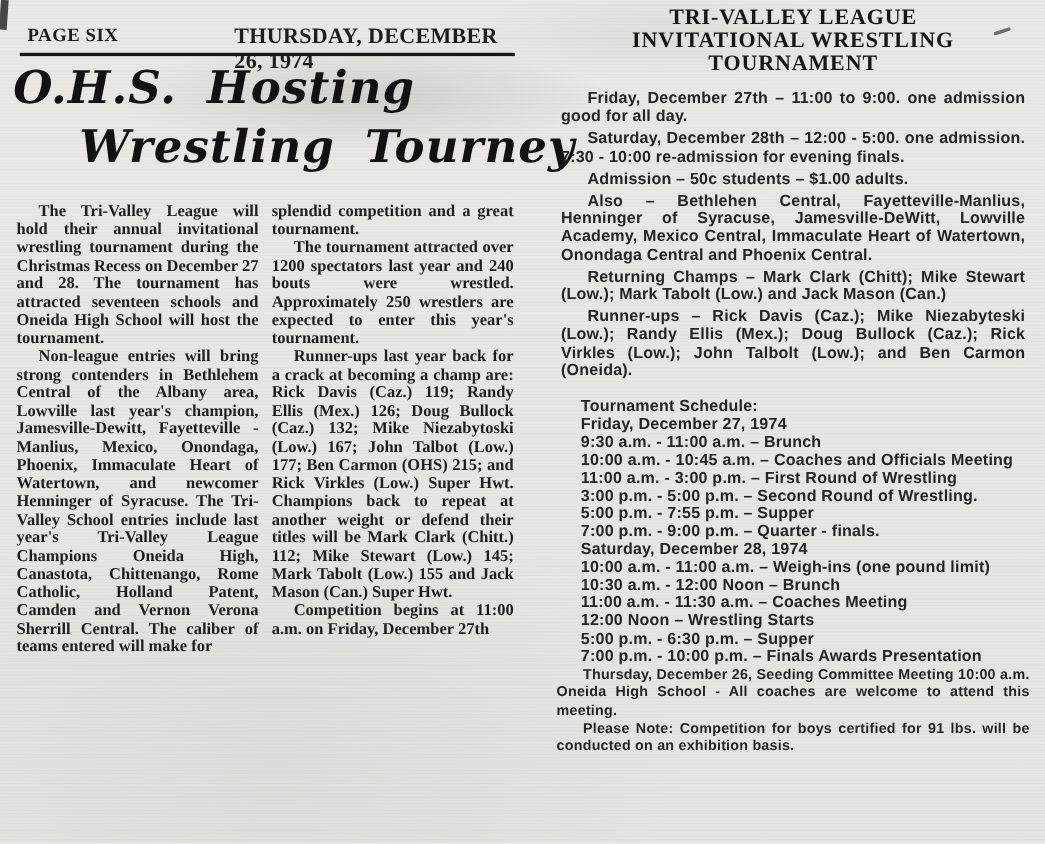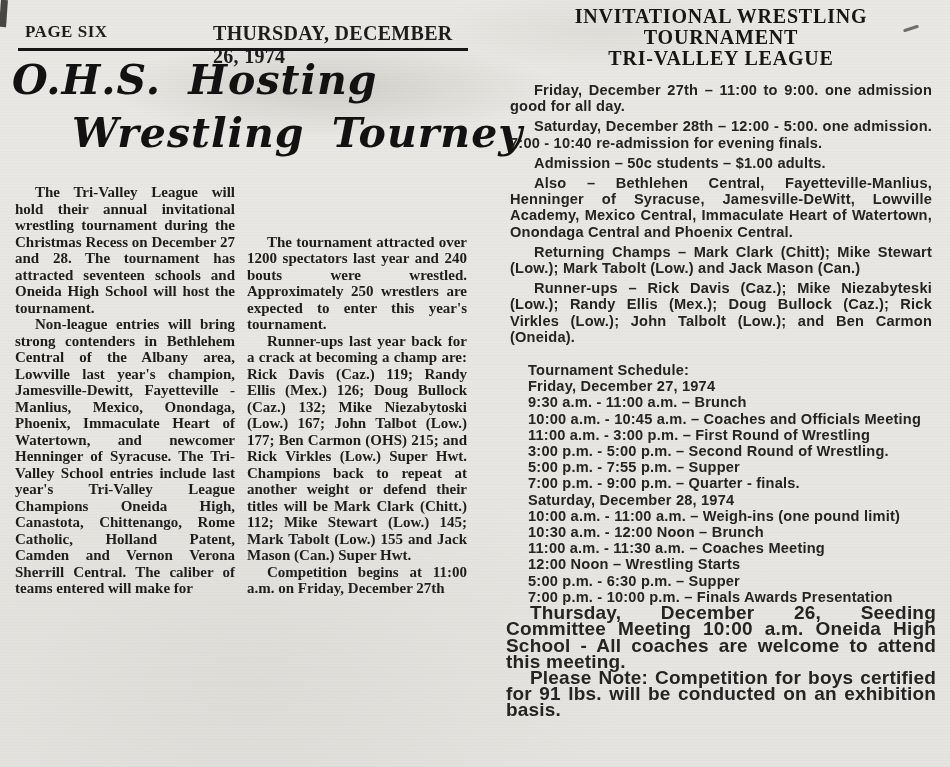--- a/index.html
+++ b/index.html
@@ -45,21 +45,21 @@
     font-style:italic; font-weight:700;
     font-size:41px; line-height:53px;
     color:#121212; white-space:nowrap;
     letter-spacing:1px; word-spacing:12px;
   }
   .headline .l1 { margin-left:12px; }
   .headline .l2 { margin-left:72px; }
 
   .article-cols {
     position:absolute; left:15px; top:184px; width:452px;
-    display:flex; gap:12px;align-items:flex-end;
+    display:flex; gap:12px;
   }
   .article-col { width:220px; }
   .article-col p {
     margin:0;
     font-size:15px; line-height:16.5px;
     font-weight:700;
     text-align:justify;
     color:#1e1e1e;
   }
   .article-col p.ind { text-indent:20px; }
@@ -88,21 +88,21 @@
 
   .schedule { margin:17px 0 0 22px; }
   .schedule div {
     font-size:14.6px; line-height:16.2px;
     font-weight:700; letter-spacing:.2px;
     white-space:nowrap;
   }
   .closing { margin-top:0; }
   .closing p {
     margin:0;
-    font-size:19px; line-height:16.2px;
+    font-size:13px; line-height:16.2px;
     font-weight:700; text-align:justify; letter-spacing:.2px;
   }
   .closing p.ind { text-indent:24px; }
 </style>
 </head>
 <body>
 
 <div class="page">
   <div class="corner-mark"></div>
   <div class="pen-mark"></div>
@@ -116,36 +116,37 @@
       <div class="l1">O.H.S. Hosting</div>
       <div class="l2">Wrestling Tourney</div>
     </div>
 
     <div class="article-cols">
       <div class="article-col">
         <p class="ind">The Tri-Valley League will hold their annual invitational wrestling tournament during the Christmas Recess on December 27 and 28. The tournament has attracted seventeen schools and Oneida High School will host the tournament.</p>
         <p class="ind">Non-league entries will bring strong contenders in Bethlehem Central of the Albany area, Lowville last year's champion, Jamesville-Dewitt, Fayetteville - Manlius, Mexico, Onondaga, Phoenix, Immaculate Heart of Watertown, and newcomer Henninger of Syracuse. The Tri-Valley School entries include last year's Tri-Valley League Champions Oneida High, Canastota, Chittenango, Rome Catholic, Holland Patent, Camden and Vernon Verona Sherrill Central. The caliber of teams entered will make for</p>
       </div>
       <div class="article-col">
+        <p>splendid competition and a great tournament.</p>
         <p class="ind">The tournament attracted over 1200 spectators last year and 240 bouts were wrestled. Approximately 250 wrestlers are expected to enter this year's tournament.</p>
         <p class="ind">Runner-ups last year back for a crack at becoming a champ are: Rick Davis (Caz.) 119; Randy Ellis (Mex.) 126; Doug Bullock (Caz.) 132; Mike Niezabytoski (Low.) 167; John Talbot (Low.) 177; Ben Carmon (OHS) 215; and Rick Virkles (Low.) Super Hwt. Champions back to repeat at another weight or defend their titles will be Mark Clark (Chitt.) 112; Mike Stewart (Low.) 145; Mark Tabolt (Low.) 155 and Jack Mason (Can.) Super Hwt.</p>
         <p class="ind">Competition begins at 11:00 a.m. on Friday, December 27th</p>
       </div>
     </div>
   </div>
 
   <div class="right-pane">
     <div class="ann-title">
+      <div>TRI-VALLEY LEAGUE</div>
       <div>INVITATIONAL WRESTLING TOURNAMENT</div>
-      <div>TRI-VALLEY LEAGUE</div>
     </div>
 
     <div class="ann-body">
       <p class="ind">Friday, December 27th – 11:00 to 9:00. one admission good for all day.</p>
-      <p class="ind">Saturday, December 28th – 12:00 - 5:00. one admission. 7:00 - 10:40 re-admission for evening finals.</p>
+      <p class="ind">Saturday, December 28th – 12:00 - 5:00. one admission. 7:30 - 10:00 re-admission for evening finals.</p>
       <p class="ind">Admission – 50c students – $1.00 adults.</p>
       <p class="ind">Also – Bethlehen Central, Fayetteville-Manlius, Henninger of Syracuse, Jamesville-DeWitt, Lowville Academy, Mexico Central, Immaculate Heart of Watertown, Onondaga Central and Phoenix Central.</p>
       <p class="ind">Returning Champs – Mark Clark (Chitt); Mike Stewart (Low.); Mark Tabolt (Low.) and Jack Mason (Can.)</p>
       <p class="ind">Runner-ups – Rick Davis (Caz.); Mike Niezabyteski (Low.); Randy Ellis (Mex.); Doug Bullock (Caz.); Rick Virkles (Low.); John Talbolt (Low.); and Ben Carmon (Oneida).</p>
     </div>
 
     <div class="schedule">
       <div>Tournament Schedule:</div>
       <div>Friday, December 27, 1974</div>
       <div>9:30 a.m. - 11:00 a.m. – Brunch</div>

